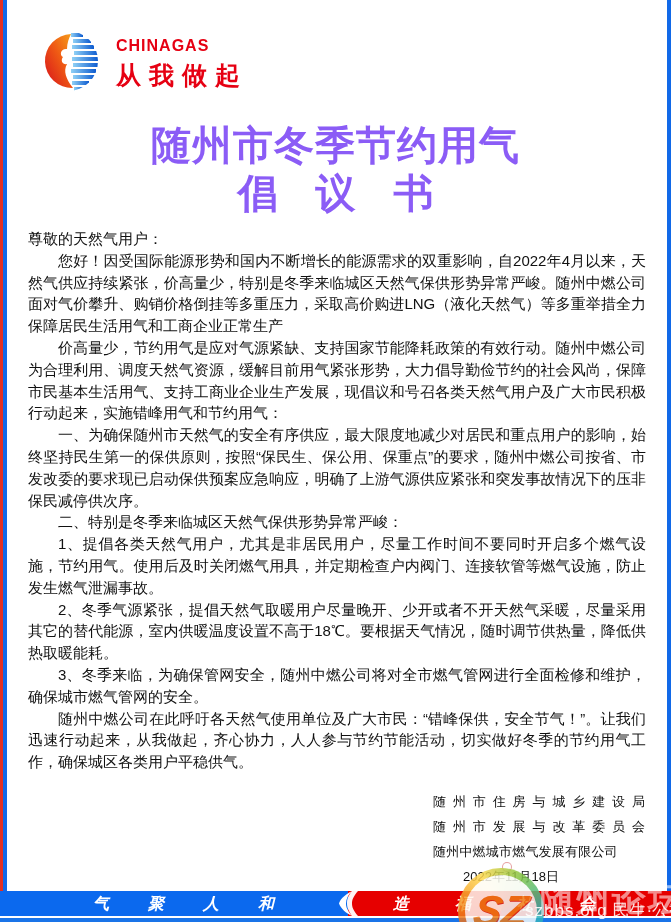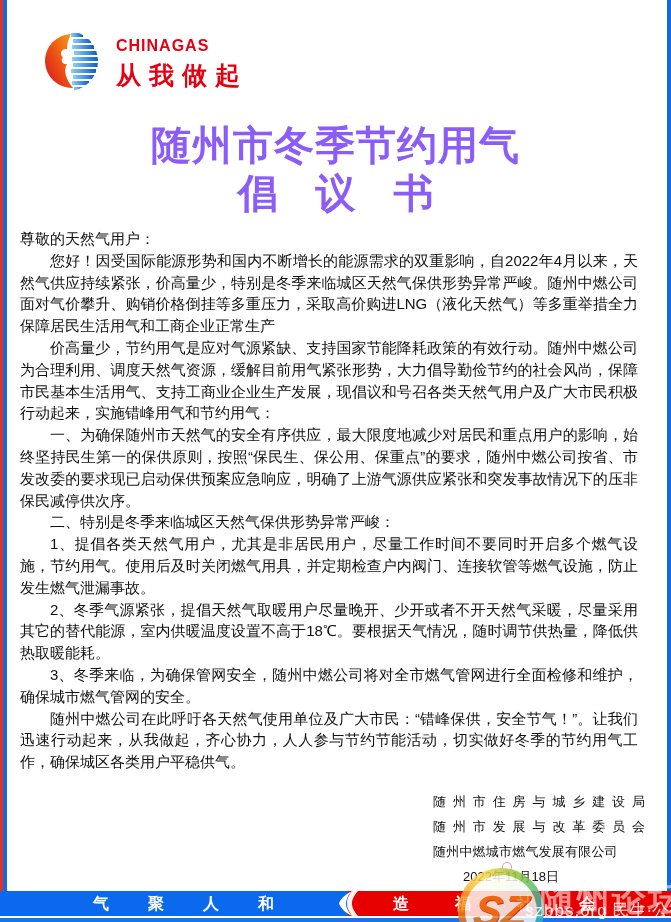--- a/index.html
+++ b/index.html
@@ -27,42 +27,42 @@
   .brand-en { font-size: 16px; font-weight: 900; letter-spacing: 1px; line-height: 26px; }
   .brand-cn { font-size: 25px; font-weight: 900; letter-spacing: 8px; line-height: 28px; margin-top: 2px; }
 
   
   .doc-title { position: absolute; left: 0; top: 122px; width: 100%; text-align: center; color: #8b5cf6; font-weight: 900; }
   .doc-title .t1 { font-size: 40px; line-height: 46px; letter-spacing: 1px; }
   .doc-title .t2 { font-size: 40px; line-height: 46px; letter-spacing: 0.95em; padding-left: 0.95em; margin-top: 2px; }
 
   
   .doc-body {
-    position: absolute; left: 20px; top: 228px; width: 618px;
+    position: absolute; left: 28px; top: 228px; width: 618px;
     font-size: 15px; line-height: 21.8px; color: #111111;
     text-align: justify;
   }
   .doc-body p { text-indent: 2em; }
   .doc-body p.salutation { text-indent: 0; }
 
   
   .sign-block { position: absolute; right: 26px; top: 789px; width: 212px; font-size: 13px; color: #111111; line-height: 25px; }
   .sign-line { text-align: justify; text-align-last: justify; }
   .sign-line.full { text-align: left; text-align-last: auto; letter-spacing: 0.2px; }
   .sign-date { text-align: center; padding-right: 56px; margin-top: 0; }
 
   .seal-dot { position: absolute; left: 502px; top: 862px; width: 10px; height: 10px; border: 1px solid rgba(214,96,96,.6); border-radius: 50%; background: rgba(255,255,255,.4); }
 
   
   .footer-band {
     position: absolute; left: 0; top: 891px; width: 671px; height: 25px;
     background: linear-gradient(to right, #0b69ee 0px, #0b69ee 348px, #e60000 348px, #e60000 100%);
   }
   .band-divider { position: absolute; left: 336px; top: 0; width: 24px; height: 25px; }
-  .slogan { position: absolute; top: 0; height: 26px; line-height: 25px; color: #ffffff; font-size: 16px; font-weight: bold; white-space: nowrap; }
+  .slogan { position: absolute; top: 0; height: 26px; line-height: 25px; color: #ffffff; font-size: 16px; font-weight: bold; white-space: nowrap; font-style: italic; }
   .slogan-left  { left: 93px;  letter-spacing: 39px; }
   .slogan-right { left: 393px; letter-spacing: 46px; }
 
   .footer-gap  { position: absolute; left: 0; top: 916px; width: 671px; height: 2px; background: #ffffff; }
   .footer-strip{ position: absolute; left: 0; top: 918px; width: 671px; height: 4px; background: #1a74e8; }
 
   
   .wm-badge {
     position: absolute; left: 458px; top: 868px; width: 86px; height: 86px;
     border-radius: 50%; opacity: .85; z-index: 5;

